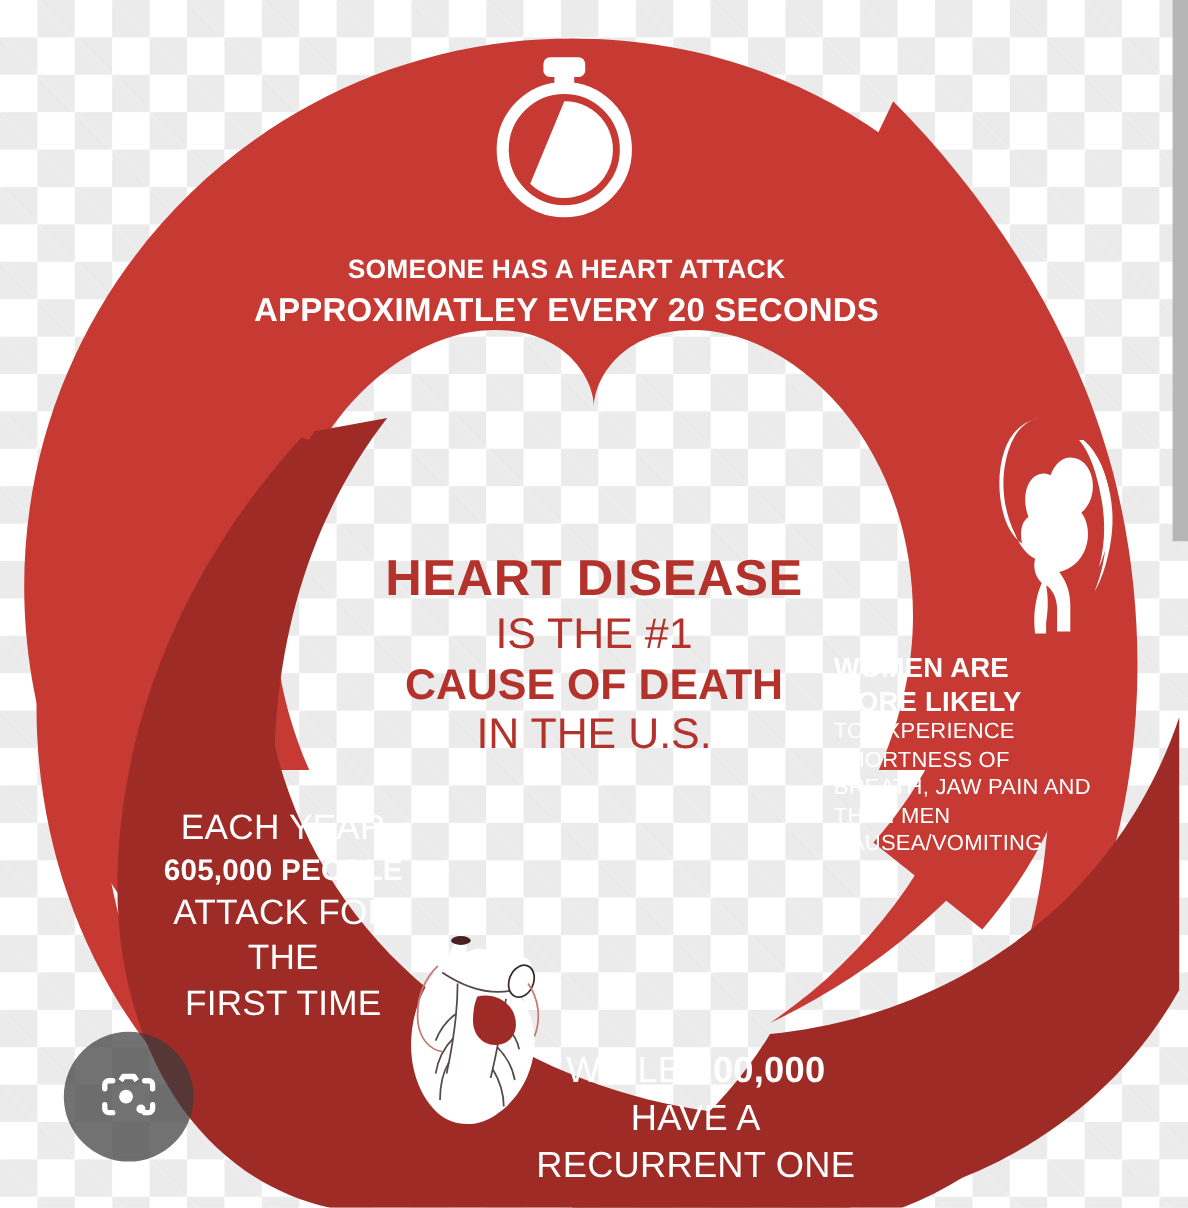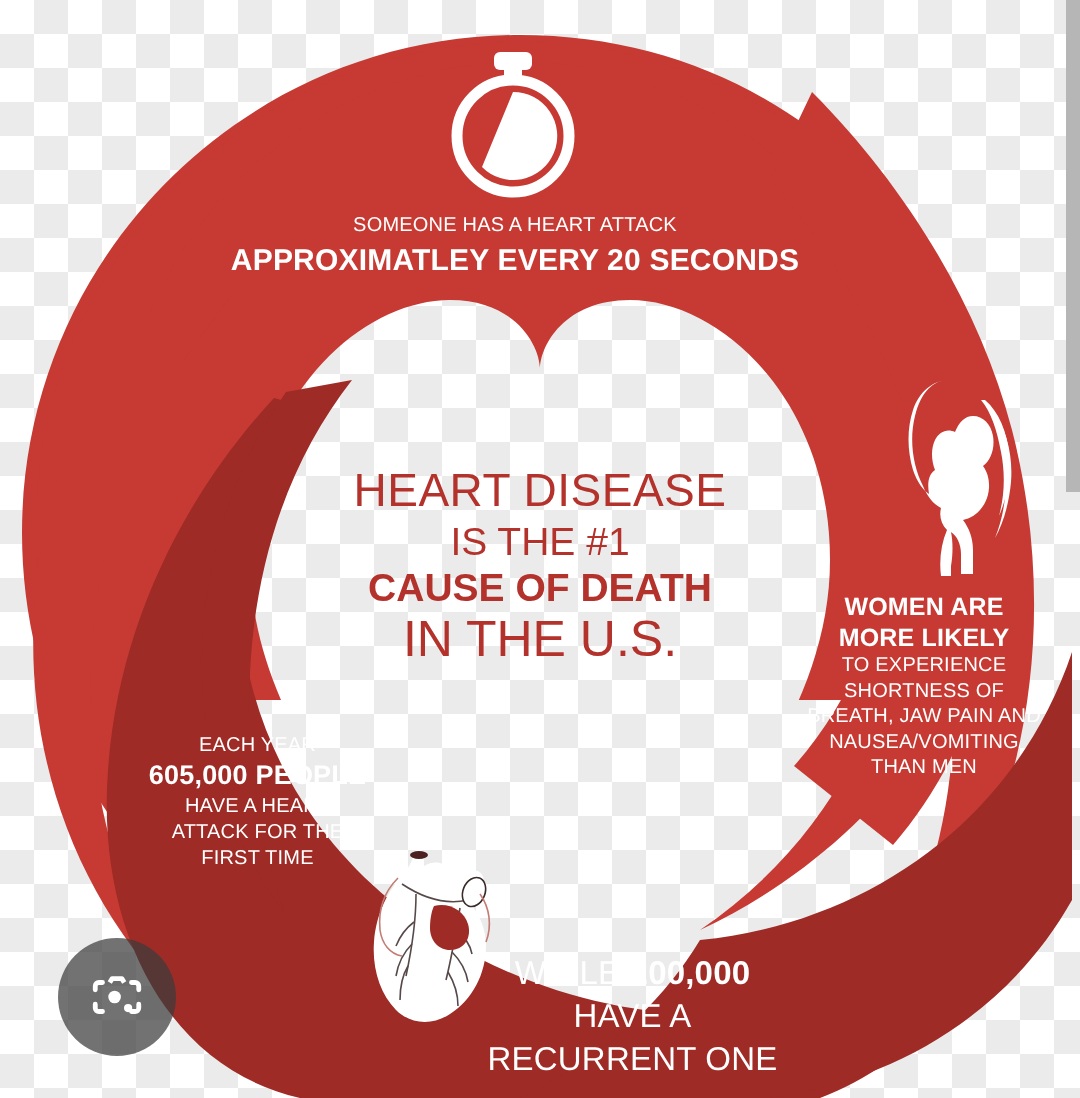--- a/index.html
+++ b/index.html
@@ -17,39 +17,39 @@
   }
   #stage{position:absolute;inset:0;}
   svg.art{position:absolute;left:0;top:0;width:1080px;height:1098px;}
 
   .txt{position:absolute;color:#fff;text-align:center;line-height:1.18;
        letter-spacing:.2px;text-rendering:geometricPrecision;}
   .txt b{font-weight:bold;}
 
   
   #cap-top{left:210px;top:214px;width:610px;}
-  #cap-top .l1{font-size:20px;font-weight:400;}
+  #cap-top .l1{font-size:24px;font-weight:700;margin-top:18px;}
   #cap-top .l2{font-size:30px;font-weight:bold;margin-top:5px;}
 
   
   #center{position:absolute;left:300px;top:464px;width:480px;
           text-align:center;color:#B4322C;line-height:1.16;}
-  #center .h1{font-size:46px;font-weight:normal;letter-spacing:.5px;}
+  #center .h1{font-size:46px;font-weight:bold;letter-spacing:.5px;margin-top:35px;}
   #center .h2{font-size:39px;font-weight:400;margin-top:2px;}
   #center .h3{font-size:39px;font-weight:700;}
-  #center .h4{font-size:50px;font-weight:400;}
-
-  
-  #cap-right{right:6px;top:592px;width:300px;text-align:center;}
+  #center .h4{font-size:39px;font-weight:400;}
+
+  
+  #cap-right{right:22px;top:592px;width:300px;text-align:left;}
   #cap-right .b{font-size:25px;font-weight:bold;line-height:1.22;}
   #cap-right .n{font-size:20px;font-weight:400;line-height:1.28;}
 
   
   #cap-left{left:135px;top:732px;width:245px;text-align:center;}
-  #cap-left .n{font-size:20px;font-weight:400;line-height:1.3;}
+  #cap-left .n{font-size:32px;font-weight:400;line-height:1.3;}
   #cap-left .b{font-size:27px;font-weight:bold;line-height:1.3;}
 
   
   #cap-bottom{left:480px;top:952px;width:305px;text-align:center;}
   #cap-bottom .n{font-size:33px;font-weight:400;line-height:1.3;}
 
   
   #lens{position:absolute;left:58px;top:938px;width:118px;height:118px;
         border-radius:50%;background:rgba(60,60,60,.72);
         display:flex;align-items:center;justify-content:center;}
@@ -262,28 +262,27 @@
     <div class="h3">CAUSE OF DEATH</div>
     <div class="h4">IN THE U.S.</div>
   </div>
 
   <div class="txt" id="cap-right">
     <div class="b">WOMEN ARE</div>
     <div class="b">MORE LIKELY</div>
     <div class="n">TO EXPERIENCE</div>
     <div class="n">SHORTNESS OF</div>
     <div class="n">BREATH, JAW PAIN AND</div>
+    <div class="n">THAN MEN</div>
     <div class="n">NAUSEA/VOMITING</div>
-    <div class="n">THAN MEN</div>
   </div>
 
   <div class="txt" id="cap-left">
     <div class="n">EACH YEAR</div>
     <div class="b">605,000 PEOPLE</div>
-    <div class="n">HAVE A HEART</div>
     <div class="n">ATTACK FOR THE</div>
     <div class="n">FIRST TIME</div>
   </div>
 
   <div class="txt" id="cap-bottom">
     <div class="n">
       <span>WHILE </span><b>200,000</b><span> HAVE A</span>
     </div>
     <div class="n">RECURRENT ONE</div>
   </div>

